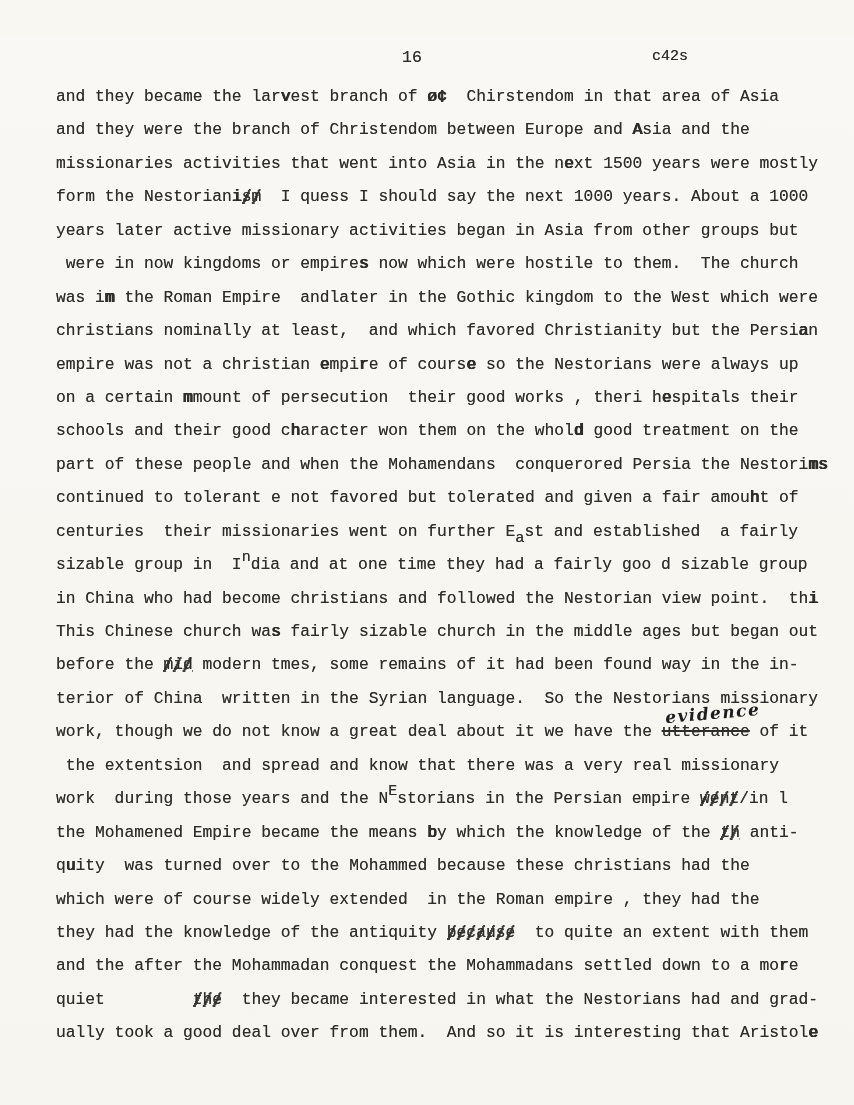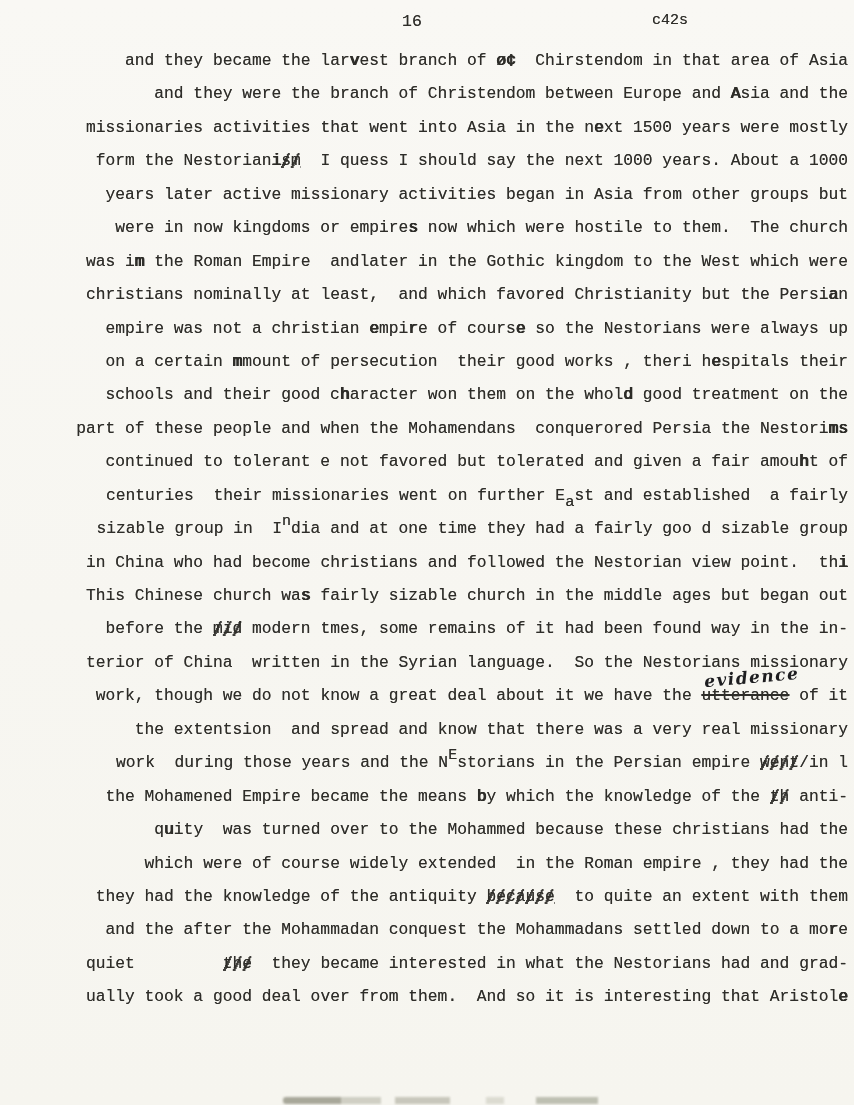--- a/index.html
+++ b/index.html
@@ -5,26 +5,27 @@
 <style>
   html,body{margin:0;padding:0;}
   body{
     width:854px;height:1105px;position:relative;overflow:hidden;
     background:var(--paper,#f8f7f2);
     font-family:"Liberation Mono","DejaVu Sans Mono",monospace;
     color:var(--ink,#2e2d29);
   }
   .page{position:absolute;inset:0;
     background:linear-gradient(180deg,#f9f8f4 0%,#f7f6f1 55%,#f6f5ef 100%);
+    margin-top:36px;
   }
   .header-num{position:absolute;top:12px;left:402px;font-size:16.5px;
     text-shadow:0 0 .6px rgba(46,45,41,.7);}
   .header-code{position:absolute;top:12px;left:652px;font-size:15px;
     text-shadow:0 0 .6px rgba(46,45,41,.7);}
-  .body-lines{position:absolute;left:32px;top:44px;right:6px;text-align:right;}
+  .body-lines{position:absolute;left:56px;top:44px;right:6px;}
   .line{white-space:pre;height:33.45px;line-height:33.45px;font-size:16.3px;
     text-shadow:0 0 .6px rgba(46,45,41,.65);}
   .seg-p{}
   .seg-b{text-shadow:.8px 0 0 currentColor,-.3px 0 0 currentColor,0 0 .6px rgba(46,45,41,.7);}
   .seg-x{
     background-image:linear-gradient(115deg,transparent 40%,rgba(44,43,39,.9) 40%,rgba(44,43,39,.9) 56%,transparent 56%);
     background-size:9.78px 15px;background-repeat:repeat-x;background-position:0 center;
   }
   .seg-sup{position:relative;top:-.52em;font-size:.92em;}
   .seg-sub{position:relative;top:.38em;font-size:.95em;}

